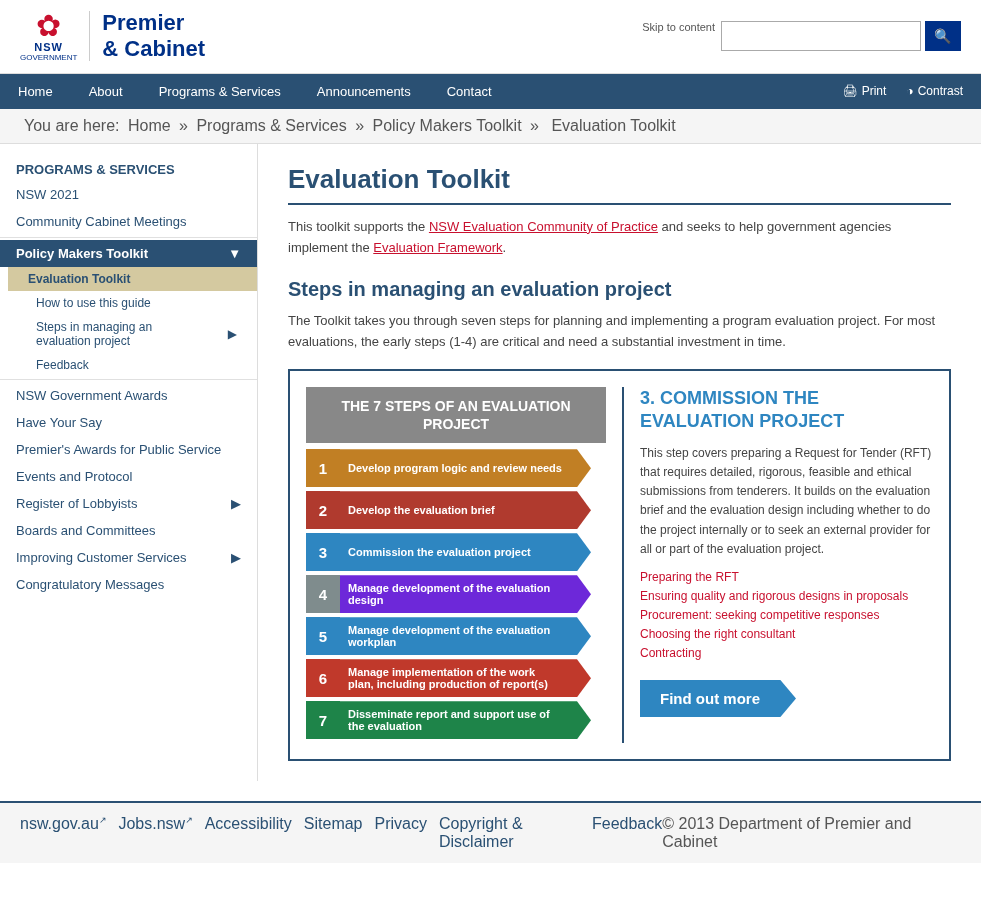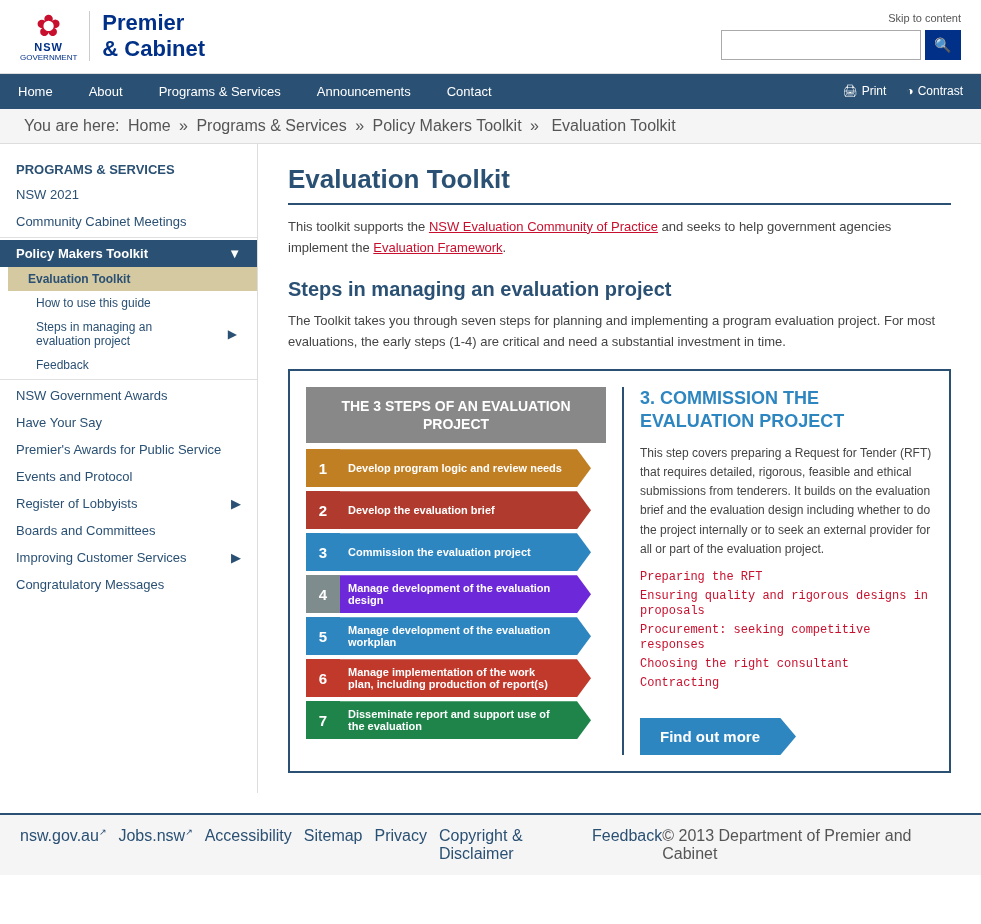--- a/index.html
+++ b/index.html
@@ -4,21 +4,21 @@
   <style>
     * { box-sizing: border-box; margin: 0; padding: 0; }
     body { font-family: Arial, sans-serif; font-size: 13px; color: #333; background: #fff; }
 
     
     .header { background: #fff; padding: 10px 20px; display: flex; align-items: center; justify-content: space-between; border-bottom: 1px solid #ddd; }
     .logo-area { display: flex; align-items: center; gap: 12px; }
     .logo-nsw { display: flex; flex-direction: column; align-items: center; }
     .logo-nsw .lotus { color: #c8102e; font-size: 28px; line-height: 1; }
     .logo-divider { width: 1px; height: 50px; background: #ccc; }
-    .header-right { display: flex; flex-direction: column; align-items: flex-end; gap: 6px; }
+    .header-right { display: flex; flex-direction: row; gap: 6px; }
     .skip-link { font-size: 11px; color: #555; text-decoration: none; }
     .search-area { display: flex; gap: 4px; }
     .search-input { width: 200px; height: 30px; border: 1px solid #aaa; padding: 4px 8px; font-size: 13px; }
     .search-btn { width: 36px; height: 30px; background: #003087; border: none; color: #fff; cursor: pointer; font-size: 14px; display: flex; align-items: center; justify-content: center; }
 
     
     .main-nav { background: #2a5073; display: flex; align-items: center; }
     .main-nav a { color: #fff; text-decoration: none; padding: 10px 18px; display: block; font-size: 13px; }
     .nav-utilities { margin-left: auto; display: flex; align-items: center; gap: 4px; padding-right: 10px; }
     .nav-util-btn { color: #fff; font-size: 12px; background: none; border: none; cursor: pointer; display: flex; align-items: center; gap: 4px; padding: 6px 8px; }
@@ -54,21 +54,21 @@
     .infographic-box { border: 2px solid #2a5073; display: flex; padding: 16px; gap: 16px; background: #fff; }
 
     
     .steps-column { width: 300px; min-width: 300px; }
     .steps-header { background: #888; color: #fff; text-align: center; padding: 10px 14px; font-size: 14px; font-weight: bold; line-height: 1.3; margin-bottom: 6px; }
 
     
     .right-panel { flex: 1; border-left: 2px solid #2a5073; padding-left: 16px; }
     .panel-title { font-size: 18px; font-weight: bold; color: #2e86c1; margin-bottom: 10px; line-height: 1.3; }
     .panel-desc { font-size: 12px; line-height: 1.6; color: #444; margin-bottom: 10px; }
-    .panel-links { list-style: none; margin-bottom: 28px; font-family: Liberation Mono, monospace; }
+    .panel-links { list-style: none; margin-bottom: 20px; }
     .panel-links li { margin-bottom: 4px; }
     .panel-links li a { color: #c8102e; font-size: 12px; text-decoration: none; }
     .find-more-btn { background: #2e86c1; color: #fff; padding: 10px 20px; font-size: 15px; font-weight: bold; display: inline-flex; align-items: center; gap: 8px; text-decoration: none; clip-path: polygon(0 0, 90% 0, 100% 50%, 90% 100%, 0 100%); padding-right: 36px; }
 
     
     .footer { background: #f5f5f5; border-top: 2px solid #2a5073; padding: 12px 20px; display: flex; justify-content: space-between; align-items: center; font-size: 16px; color: #555; margin-top: 20px; }
     .footer-links { display: flex; gap: 12px; }
     .footer-links a { color: #2a5073; text-decoration: none; }
     .footer-links a.external::after { content: '↗'; font-size: 9px; vertical-align: super; }
 
@@ -174,21 +174,21 @@
     <h1 class="page-title">Evaluation Toolkit</h1>
     <p class="intro-text">
       This toolkit supports the <a href="#" style="color:#c8102e;">NSW Evaluation Community of Practice</a> and seeks to help government agencies implement the <a href="#" style="color:#c8102e;">Evaluation Framework</a>.
     </p>
     <h2 class="section-title">Steps in managing an evaluation project</h2>
     <p class="section-desc">The Toolkit takes you through seven steps for planning and implementing a program evaluation project. For most evaluations, the early steps (1-4) are critical and need a substantial investment in time.</p>
 
     <div class="infographic-box">
 
       <div class="steps-column">
-        <div class="steps-header">THE 3 STEPS OF AN EVALUATION PROJECT</div>
+        <div class="steps-header">THE 7 STEPS OF AN EVALUATION PROJECT</div>
 
         <div class="step-full-row">
           <div class="snum" style="background:#c17f24;">1</div>
           <div class="sarrow" style="background:#c17f24;">Develop program logic and review needs</div>
         </div>
 
         <div class="step-full-row">
           <div class="snum" style="background:#b03a2e;">2</div>
           <div class="sarrow" style="background:#b03a2e;">Develop the evaluation brief</div>
         </div>

